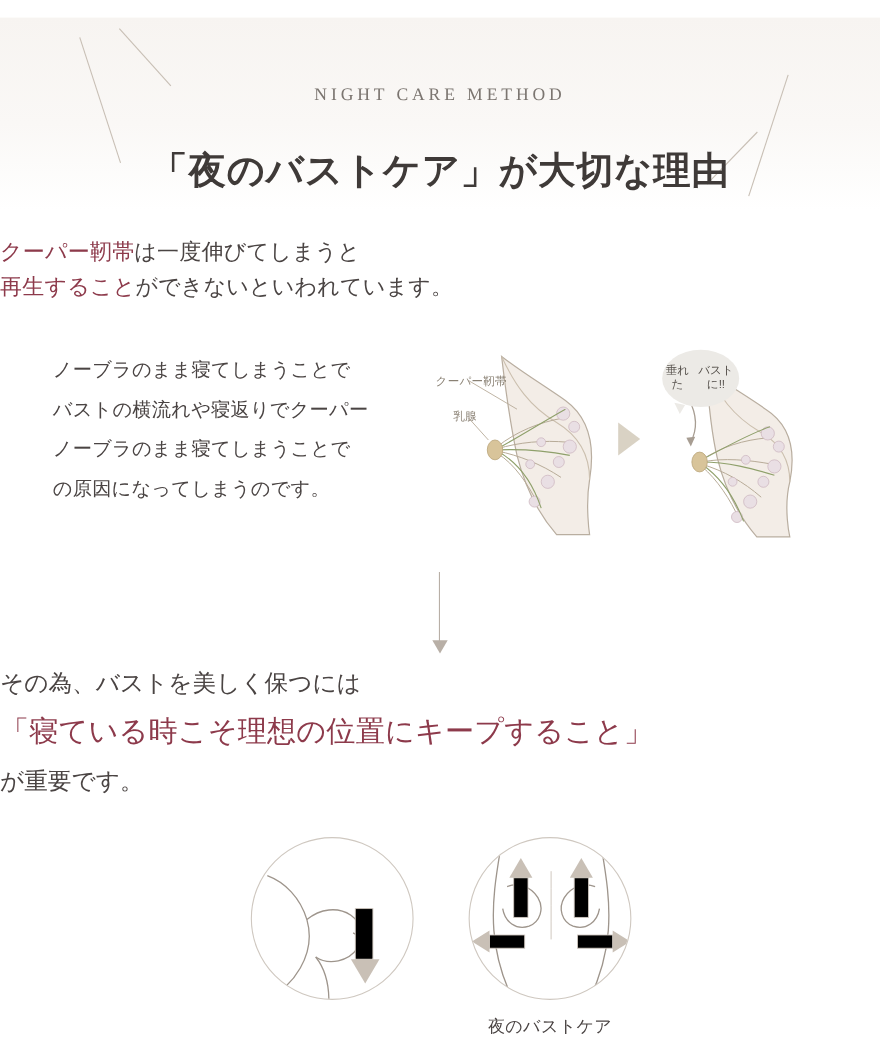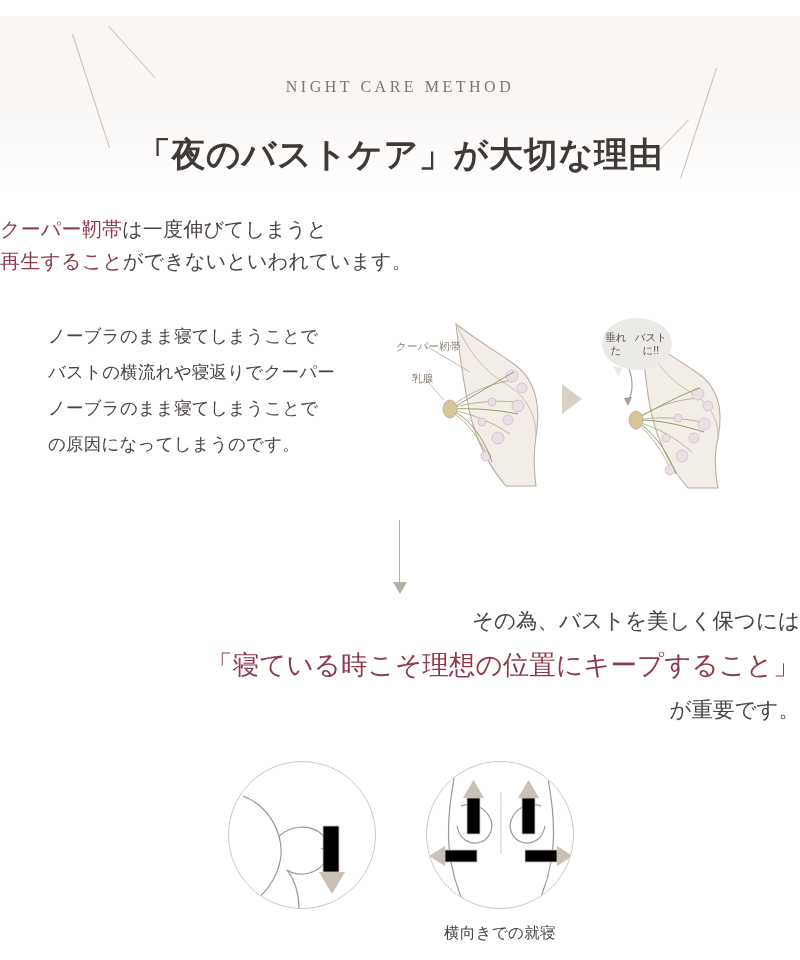--- a/index.html
+++ b/index.html
@@ -145,21 +145,21 @@
     position: absolute;
     left: 393px; top: 62px;
     width: 0; height: 0;
     border-left: 7px solid transparent;
     border-right: 7px solid transparent;
     border-top: 12px solid #b8afa6;
   }
 
   
   .concl {
-    text-align: right;
+    text-align: left;
     line-height: 1.6;
   }
   .concl .l1 { font-size: 21.5px; color: #4a4443; }
   .concl .l2 {
     font-size: 26.5px;
     color: #8d3a4b;
     margin-top: 6px;
     letter-spacing: 0.005em;
   }
   .concl .l3 { font-size: 21.5px; color: #4a4443; margin-top: 6px; }
@@ -366,17 +366,17 @@
             <rect x="18" y="88" width="32" height="12" fill="none" stroke="#cfc7bf" stroke-width="0.8"></rect>
             <path d="M18,84 l0,20 l-16,-10 z" fill="#c9c0b6"></path>
           </g>
           <g>
             <rect class="striped-h" x="98" y="88" width="32" height="12"></rect>
             <rect x="98" y="88" width="32" height="12" fill="none" stroke="#cfc7bf" stroke-width="0.8"></rect>
             <path d="M130,84 l0,20 l16,-10 z" fill="#c9c0b6"></path>
           </g>
         </svg>
       </div>
-      <div class="circ-caption">横向きでの就寝</div>
+      <div class="circ-caption">夜のバストケア</div>
     </div>
   </div>
 
 </div>
 
 </body></html>

